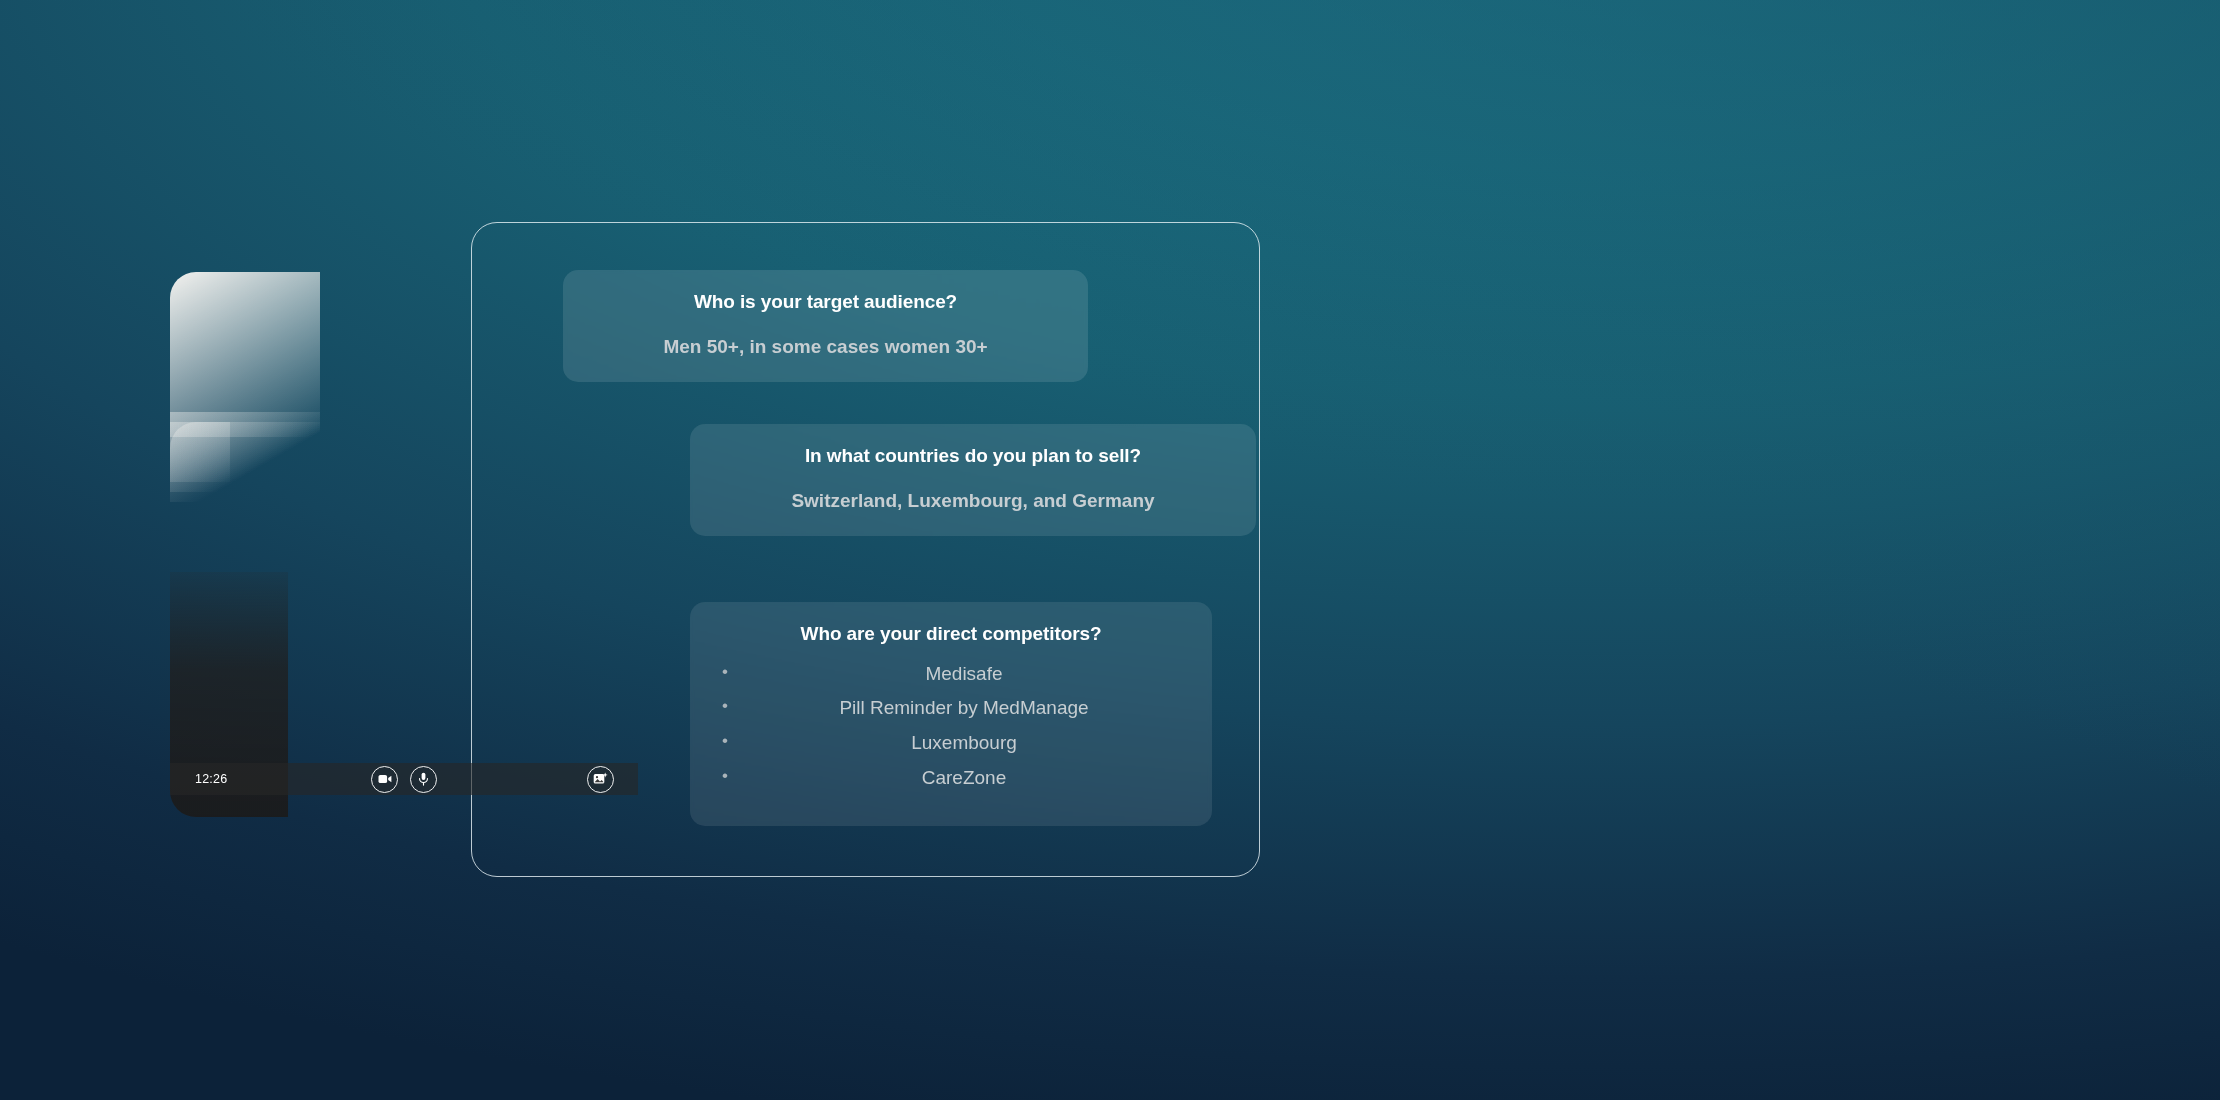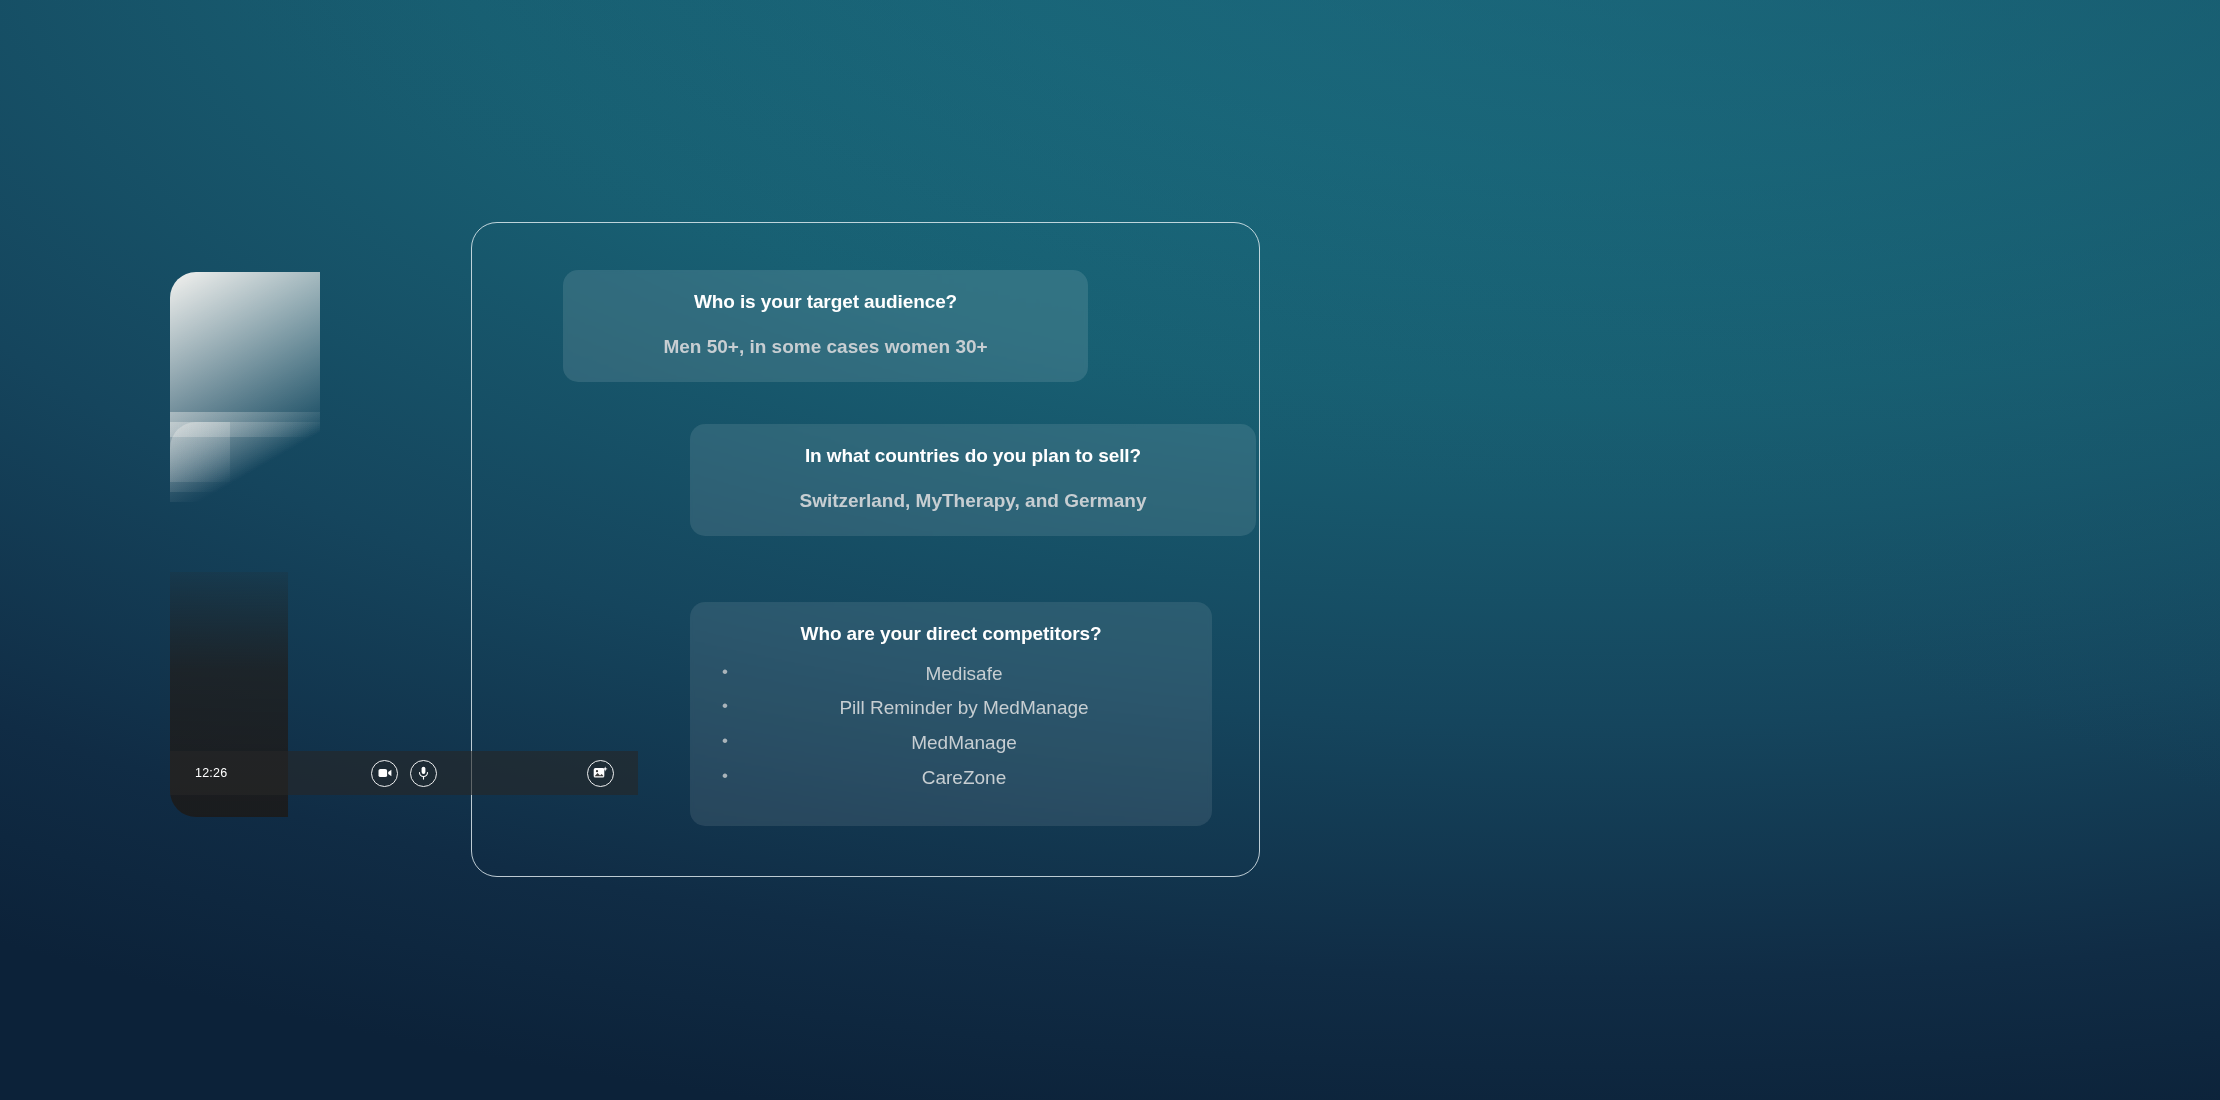--- a/index.html
+++ b/index.html
@@ -103,21 +103,21 @@
     
     content:"";
     position:absolute; left:0; top:300px; width:118px; height:245px;
     background:linear-gradient(180deg, rgba(40,37,34,.15) 0%, rgba(32,29,27,.72) 40%, rgba(28,25,23,.85) 100%);
   }
 
   
   .control-bar{
     position:absolute;
     left:0; bottom:22px;
-    width:468px; height:44px;
+    width:468px; height:32px;
     background:rgba(38,38,38,.62);
     display:flex; align-items:center;
     z-index:8;
   }
   .timer{
     position:absolute; left:25px;
     color:#ffffff;
     font-size:12.5px;
     letter-spacing:.2px;
     font-family:"Liberation Sans", sans-serif;
@@ -253,27 +253,27 @@
 
   <div class="cards">
 
     <div class="card" id="card-0">
       <div class="card-q">Who is your target audience?</div>
       <div class="card-a">Men 50+, in some cases women 30+</div>
     </div>
 
     <div class="card" id="card-1">
       <div class="card-q">In what countries do you plan to sell?</div>
-      <div class="card-a">Switzerland, MyTherapy, and Germany</div>
+      <div class="card-a">Switzerland, Luxembourg, and Germany</div>
     </div>
 
     <div class="card" id="card-2">
       <div class="card-q">Who are your direct competitors?</div>
       <ul class="card-list">
         <li>Medisafe</li>
         <li>Pill Reminder by MedManage</li>
-        <li>MedManage</li>
+        <li>Luxembourg</li>
         <li>CareZone</li>
       </ul>
     </div>
 
   </div>
 </div>
 
 </body></html>

